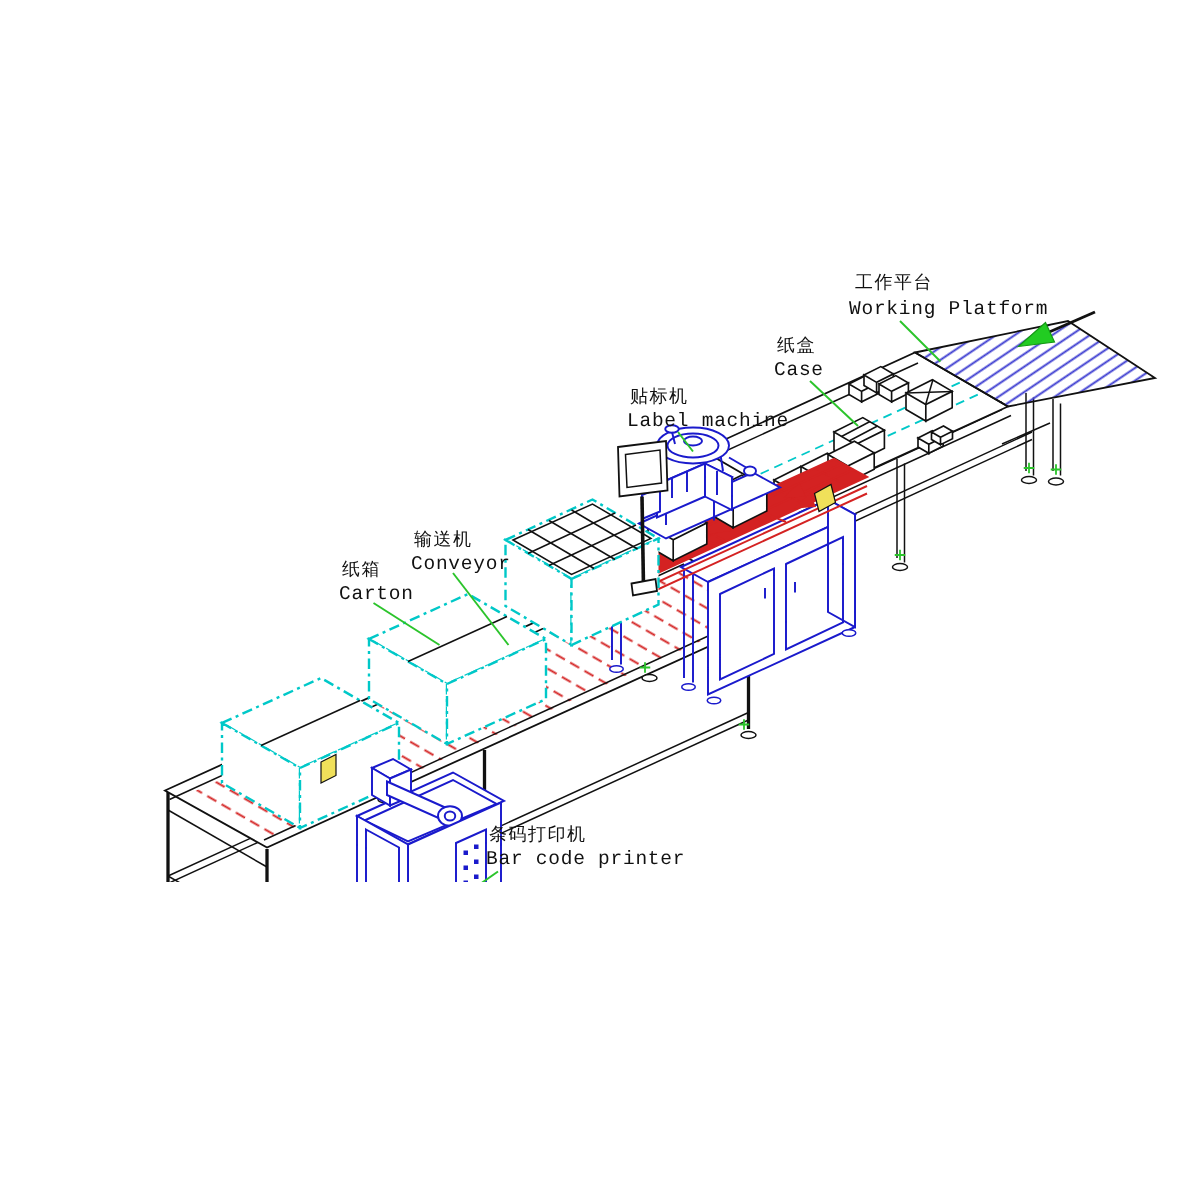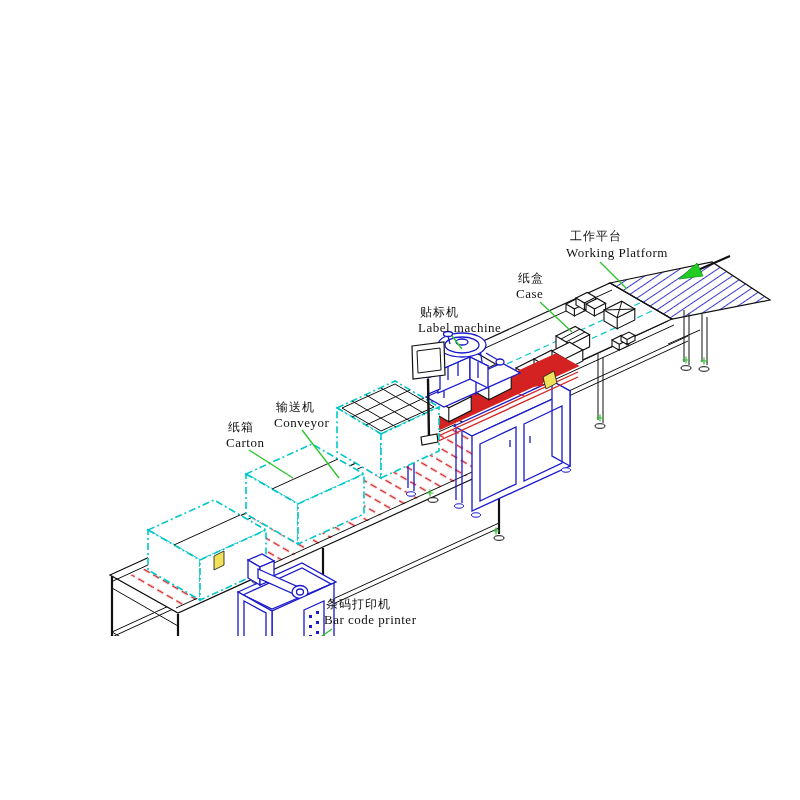--- a/index.html
+++ b/index.html
@@ -1,17 +1,17 @@
 <!DOCTYPE html>
 <html><head>
 <meta charset="utf-8">
 <style>
   html,body{margin:0;padding:0;background:#fff;}
   #stage{position:relative;width:800px;height:588px;background:#ffffff;overflow:hidden;
-         font-family:Liberation Serif, serif;margin-top:48px;}
+         font-family:Liberation Mono, monospace;}
   svg{position:absolute;left:0;top:0;}
   .kf{stroke:#111;fill:#fff;stroke-width:1.2;}
   .thin{stroke:#111;fill:none;stroke-width:1;}
   .leg{stroke:#111;fill:none;stroke-width:2.2;}
   .r{stroke:#d42222;fill:none;stroke-width:1.3;}
   .rf{stroke:#d42222;fill:#d42222;}
   .b{stroke:#1a1acc;fill:none;stroke-width:1.3;}
   .bf{stroke:#1a1acc;fill:#fff;stroke-width:1.3;}
   .cf{stroke:#00c8c8;fill:#fff;stroke-width:1.6;stroke-dasharray:7 3 2 3;}
   .lane{stroke:#00c8c8;fill:none;stroke-width:1.2;stroke-dasharray:6 4;}

